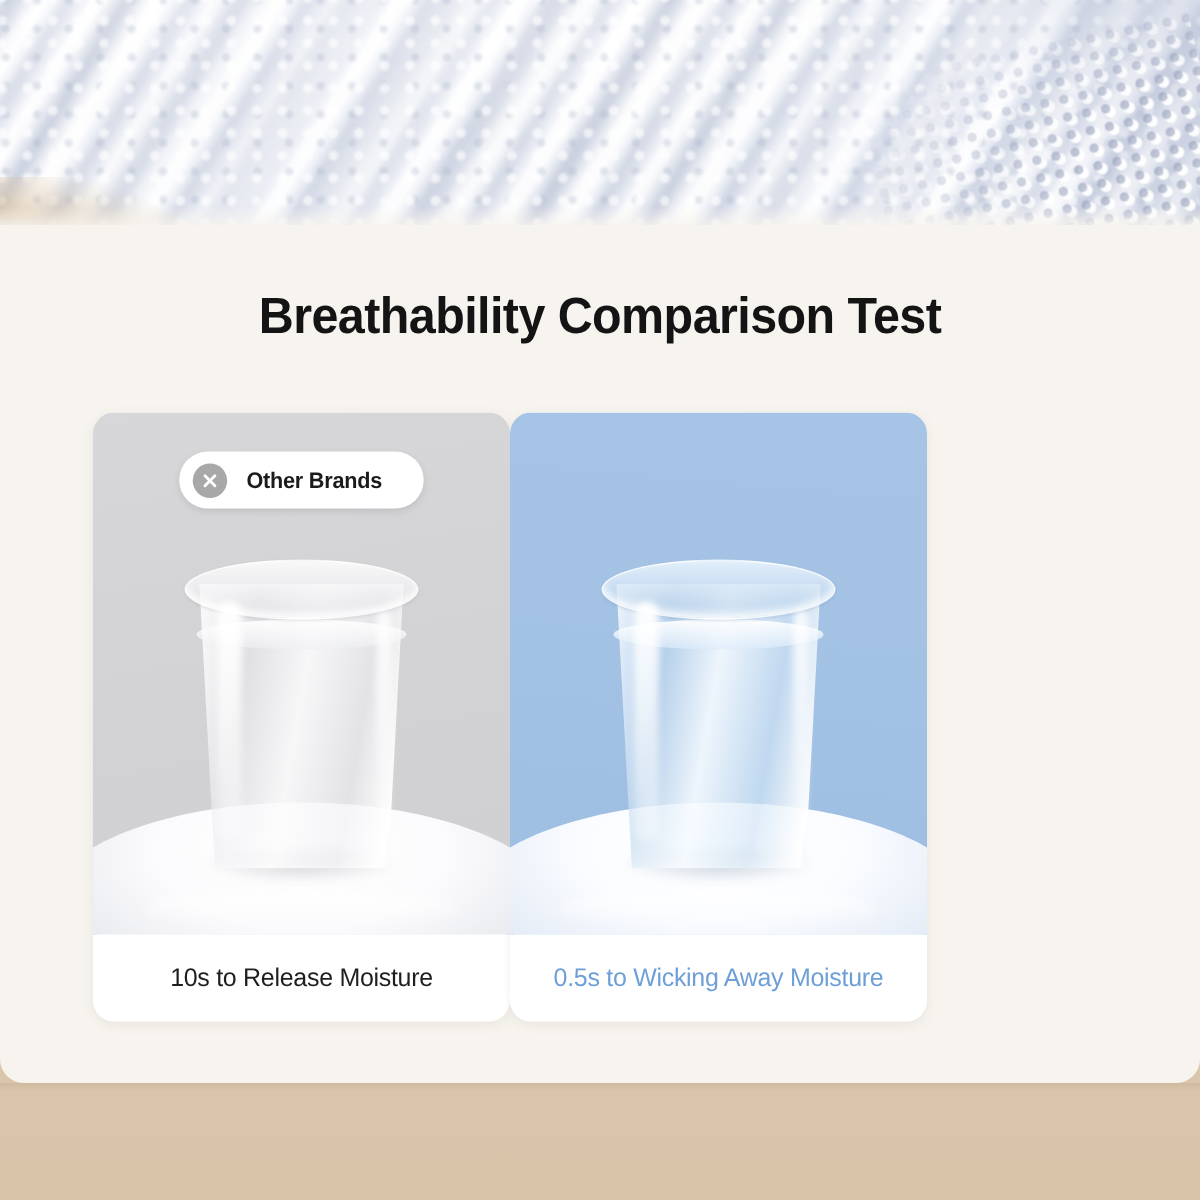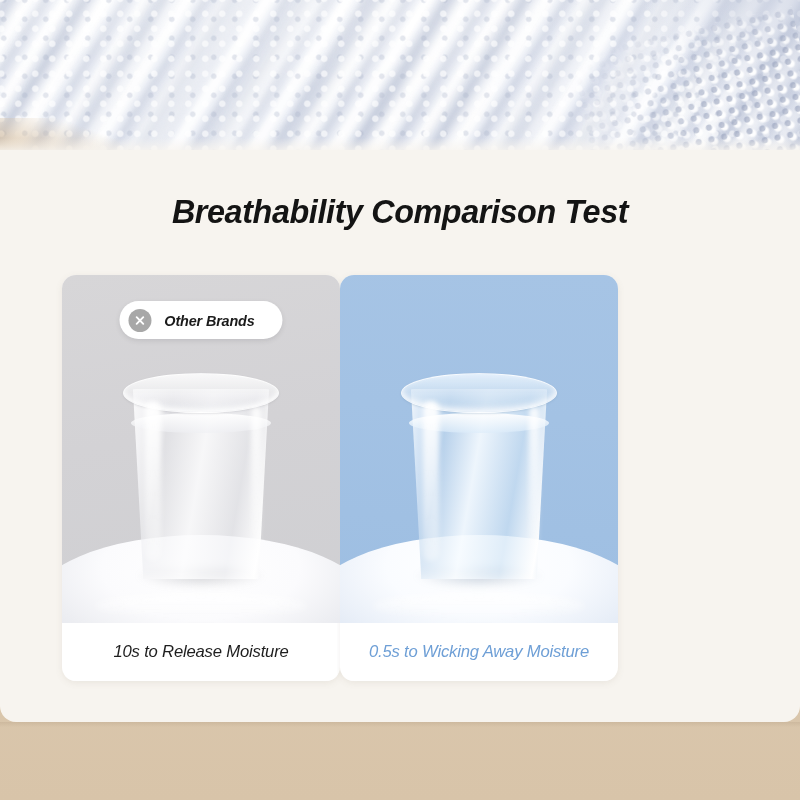--- a/index.html
+++ b/index.html
@@ -15,21 +15,20 @@
     font-family: "Liberation Sans", sans-serif;
     background: #dfcdb4;
   }
 
   .page {
     position: relative;
     width: 800px;
     height: 800px;
     background: linear-gradient(180deg, #e4d6c1 0%, #ddcbb2 55%, #d8c4a9 100%);
     overflow: hidden;
-    font-style: italic;
   }
 
   
   .banner {
     position: absolute;
     left: 0; top: 0;
     width: 800px; height: 152px;
     overflow: hidden;
     background: linear-gradient(165deg, #f2f3f7 0%, #e6e9f1 30%, #dcdfea 60%, #cfd4e2 100%);
   }

